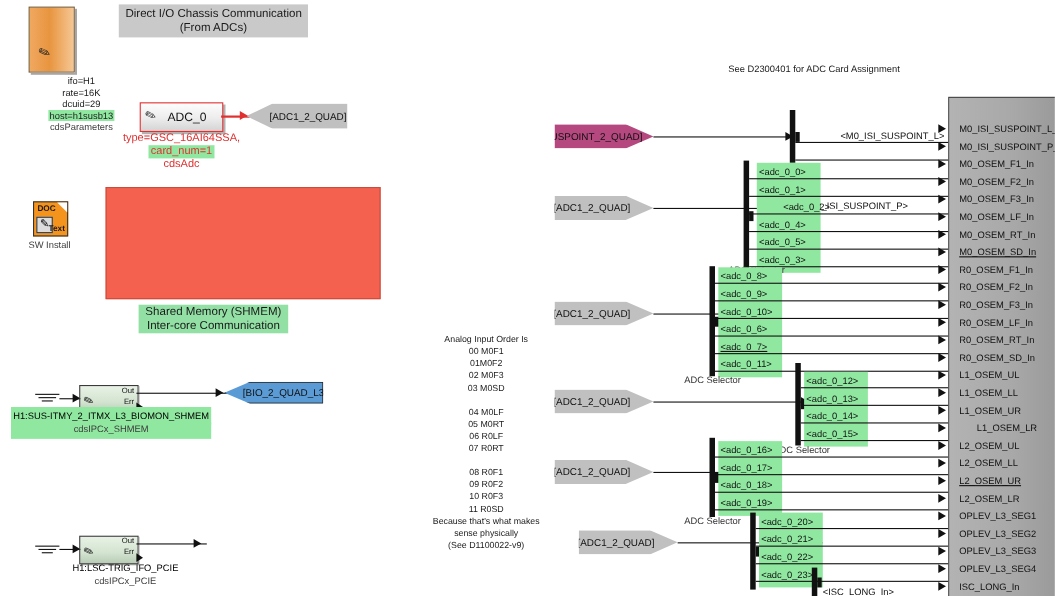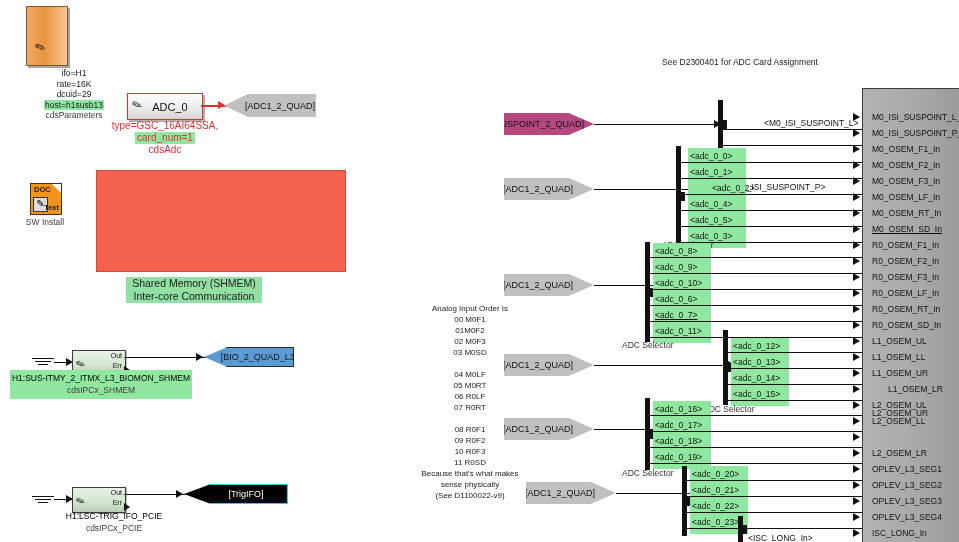--- a/index.html
+++ b/index.html
@@ -193,20 +193,22 @@
     <span class="pen" style="left:8px;top:33px;">✎</span>
   </div>
   <div class="abs" style="left:0px;top:68px;width:92px;text-align:center;font-size:8.5px;line-height:10.5px;color:#1a1a1a;margin-left:28px;">
     <div>ifo=H1</div>
     <div>rate=16K</div>
     <div>dcuid=29</div>
     <div style="display:inline-block;background:#90e8a0;padding:0 1px;">host=h1susb13</div>
     <div style="color:#3c3c3c;">cdsParameters</div>
   </div>
 
+  <div class="anno gray-bg big" style="left:108px;top:4px;width:160px;">Direct I/O Chassis Communication
+(From ADCs)</div>
 
   <div class="adc-block" style="left:127px;top:93px;width:74px;height:25px;">
     <span class="pen" style="left:4px;top:4px;font-size:12px;">✎</span>
     <span class="lbl">ADC_0</span>
   </div>
   <div class="abs" style="left:95px;top:120px;width:140px;text-align:center;font-size:10px;line-height:12px;">
     <div class="red-txt">type=GSC_16AI64SSA,</div>
     <div class="red-txt" style="display:inline-block;background:#90e8a0;padding:0 2px;">card_num=1</div>
     <div class="red-txt">cdsAdc</div>
   </div>
@@ -256,25 +258,24 @@
   <div class="wire" style="left:54px;top:499px;width:20px;"></div>
   <div class="arrow" style="left:66px;top:495px;"></div>
   <div class="ipc-block" style="left:72px;top:487px;width:52px;height:24px;">
     <span class="pen" style="left:3px;top:7px;font-size:11px;">✎</span>
     <span class="port" style="top:1px;">Out</span>
     <span class="port" style="top:11px;">Err</span>
   </div>
   <div class="abs" style="left:124px;top:503px;width:0;height:0;border-top:4px solid transparent;border-bottom:4px solid transparent;border-left:6px solid #111;"></div>
   <div class="wire" style="left:124px;top:494px;width:64px;"></div>
   <div class="arrow" style="left:176px;top:490px;"></div>
-  <div class="tag tag-goto-left" style="left:184px;top:484px;width:104px;height:20px;background:#000000;border:1.5px solid #12e0e0;color:#ffffff;">[TrigIFO]</div>
   <div class="abs" style="left:30px;top:510px;width:168px;text-align:center;font-size:8.5px;line-height:12px;">H1:LSC-TRIG_IFO_PCIE</div>
   <div class="abs" style="left:30px;top:522px;width:168px;text-align:center;font-size:8.5px;line-height:12px;color:#3c3c3c;">cdsIPCx_PCIE</div>
 
-  <div class="anno" style="left:404px;top:303px;width:132px;text-align:center;font-size:8px;line-height:11px;">Analog Input Order Is
+  <div class="anno" style="left:376px;top:303px;width:132px;text-align:center;font-size:8px;line-height:11px;">Analog Input Order Is
 00 M0F1
 01M0F2
 02 M0F3
 03 M0SD
 
 04 M0LF
 05 M0RT
 06 R0LF
 07 R0RT
 
@@ -423,21 +424,21 @@
       <div class="portlbl" style="left: 872px; top: 352px;">L1_OSEM_LL</div>
       <div class="arrow" style="left: 853px; top: 353px;"></div>
       <div class="portlbl" style="left: 872px; top: 368px;">L1_OSEM_UR</div>
       <div class="arrow" style="left: 853px; top: 369px;"></div>
       <div class="portlbl" style="left: 872px; top: 384px; margin-left: 16px;">L1_OSEM_LR</div>
       <div class="arrow" style="left: 853px; top: 385px;"></div>
       <div class="portlbl" style="left: 872px; top: 400px;">L2_OSEM_UL</div>
       <div class="arrow" style="left: 853px; top: 401px;"></div>
       <div class="portlbl" style="left: 872px; top: 416px;">L2_OSEM_LL</div>
       <div class="arrow" style="left: 853px; top: 417px;"></div>
-      <div class="portlbl" style="left: 872px; top: 408px;">L2_OSEM_UR</div>
+      <div class="portlbl" style="left: 872px; top: 432px; text-decoration: underline;">L2_OSEM_UR</div>
       <div class="arrow" style="left: 853px; top: 433px;"></div>
       <div class="portlbl" style="left: 872px; top: 448px;">L2_OSEM_LR</div>
       <div class="arrow" style="left: 853px; top: 449px;"></div>
       <div class="portlbl" style="left: 872px; top: 464px;">OPLEV_L3_SEG1</div>
       <div class="arrow" style="left: 853px; top: 465px;"></div>
       <div class="portlbl" style="left: 872px; top: 480px;">OPLEV_L3_SEG2</div>
       <div class="arrow" style="left: 853px; top: 481px;"></div>
       <div class="portlbl" style="left: 872px; top: 496px;">OPLEV_L3_SEG3</div>
       <div class="arrow" style="left: 853px; top: 497px;"></div>
       <div class="portlbl" style="left: 872px; top: 512px;">OPLEV_L3_SEG4</div>

